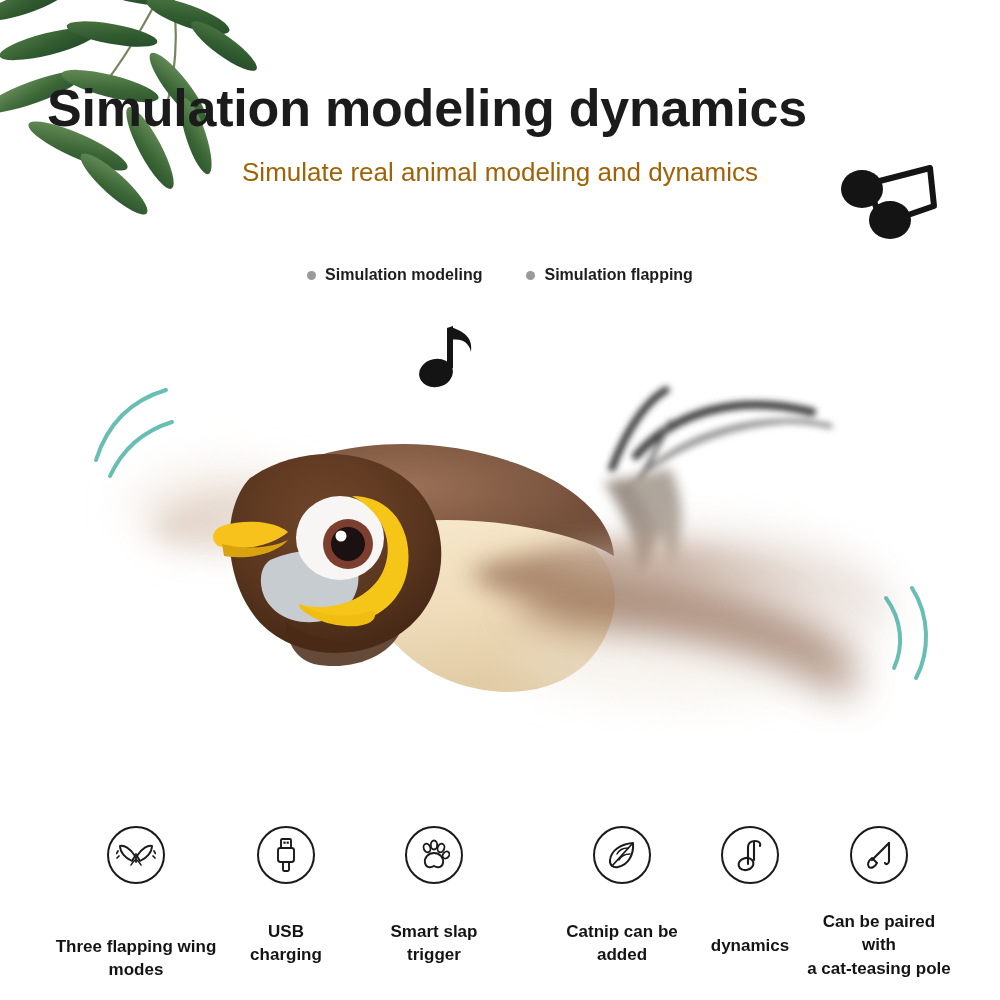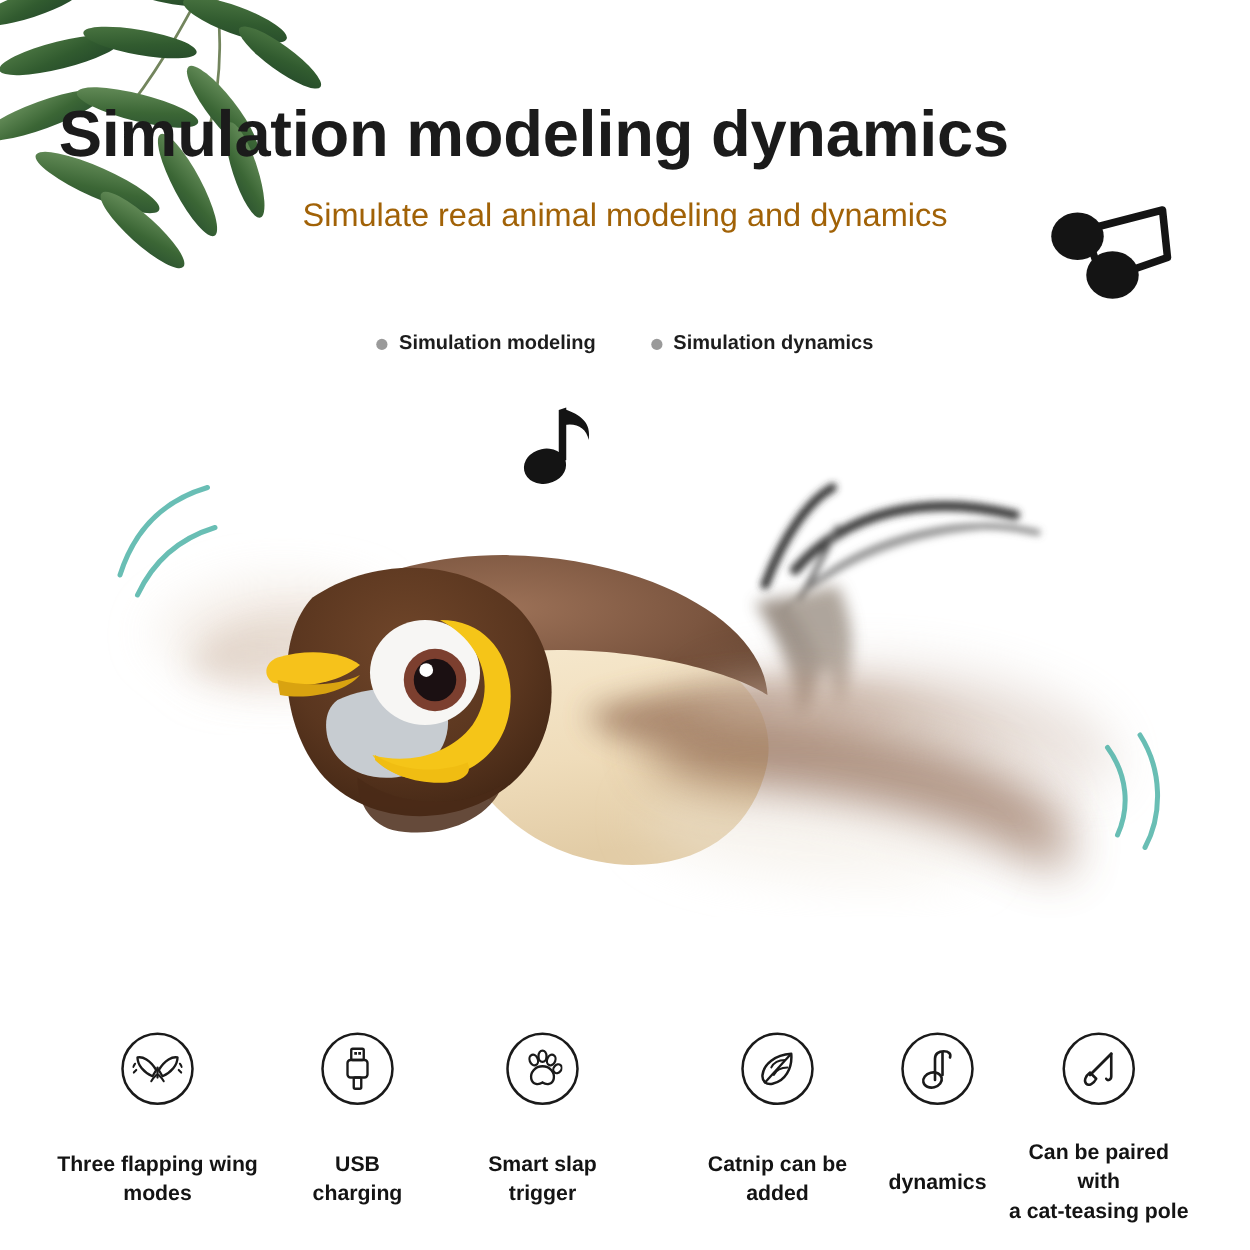--- a/index.html
+++ b/index.html
@@ -140,21 +140,21 @@
   }
   .feature-label {
     margin-top: 0;
     font-size: 17px;
     font-weight: bold;
     color: #141414;
     text-align: center;
     line-height: 1.38;
     white-space: pre-line;
   }
-  .f0 { left: 22px;  width: 208px; }
+  .f0 { left: 32px;  width: 208px; gap: 15px; }
   .f1 { left: 230px; width: 112px; }
   .f2 { left: 370px; width: 128px; }
   .f3 { left: 548px; width: 148px; }
   .f4 { left: 700px; width: 100px; }
   .f5 { left: 806px; width: 146px; }
 
   .f0 .feature-label,
   .f1 .feature-label,
   .f2 .feature-label,
   .f3 .feature-label { margin-top: 36px; }
@@ -209,21 +209,21 @@
 
   <div class="subtitle">Simulate real animal modeling and dynamics</div>
 
   <div class="bullets">
     <div class="bullet">
       <span class="bullet-dot"></span>
       <span class="bullet-label">Simulation modeling</span>
     </div>
     <div class="bullet">
       <span class="bullet-dot"></span>
-      <span class="bullet-label">Simulation dynamics</span>
+      <span class="bullet-label">Simulation flapping</span>
     </div>
   </div>
 
   <div class="note-beamed">
     <svg width="110" height="78" viewBox="0 0 110 78">
       <path d="M 30 22 L 92 6 L 96 44 L 44 62 Z" fill="none" stroke="#141414" stroke-width="6" stroke-linejoin="round"></path>
       <ellipse cx="24" cy="27" rx="21" ry="19" fill="#141414"></ellipse>
       <ellipse cx="52" cy="58" rx="21" ry="19" fill="#141414"></ellipse>
     </svg>
   </div>

